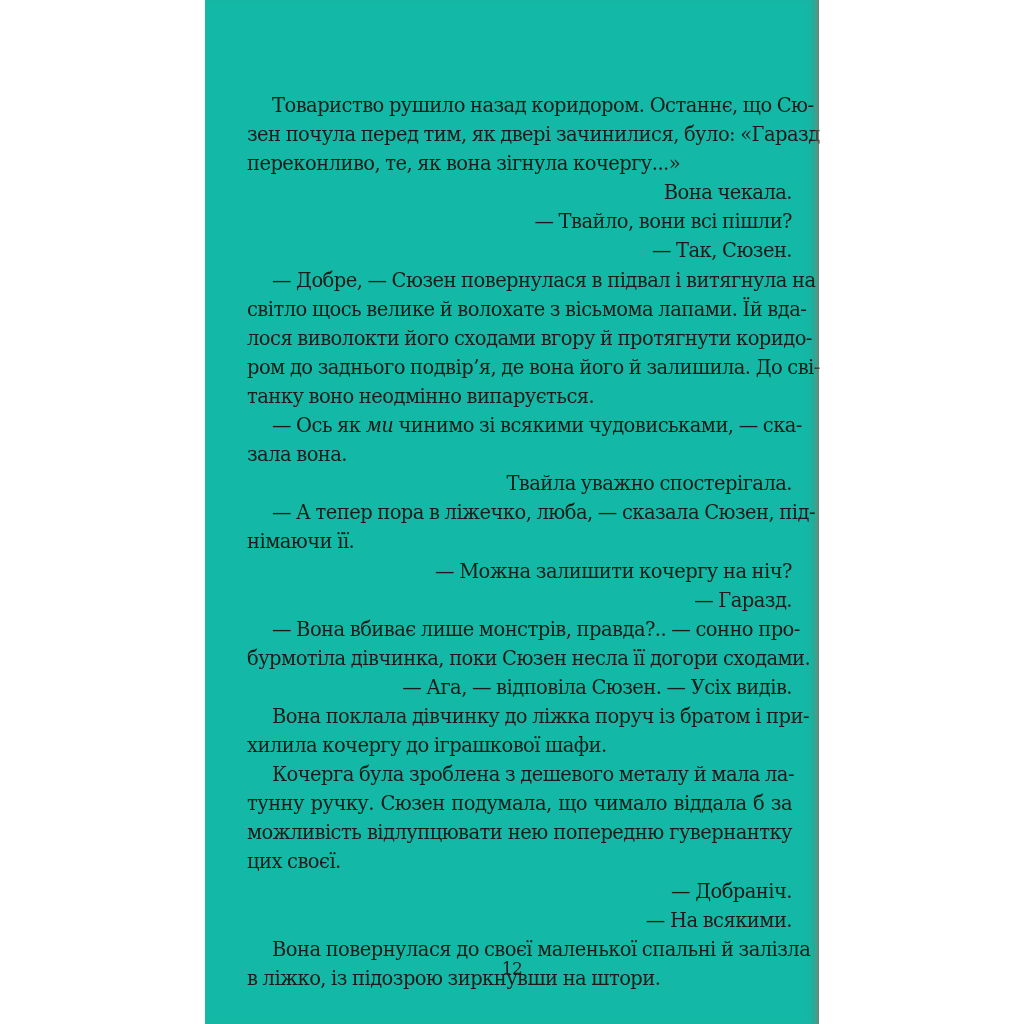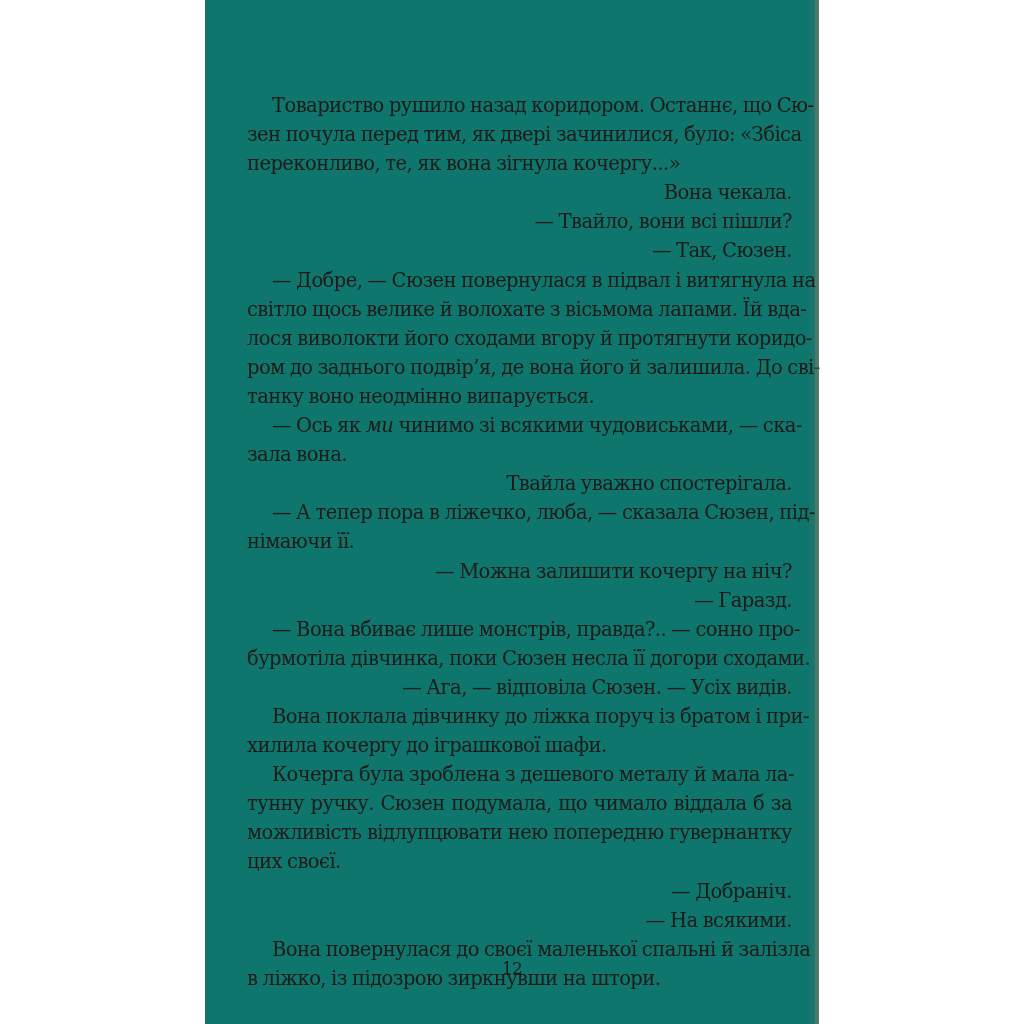--- a/index.html
+++ b/index.html
@@ -9,21 +9,21 @@
       height: 1024px;
       background: #ffffff;
       overflow: hidden;
     }
     .page {
       position: absolute;
       left: 205px;
       top: 0;
       width: 614px;
       height: 1024px;
-      background: #0f766e;
+      background: #14b8a6;
       box-shadow: inset -10px 0 8px -6px rgba(120,110,95,0.45);
     }
     .page::after {
       content: "";
       position: absolute;
       right: 0;
       top: 0;
       width: 4px;
       height: 100%;
       background: linear-gradient(to right, rgba(160,150,135,0.2), rgba(130,120,105,0.55));
@@ -65,21 +65,21 @@
       letter-spacing: -0.5px;
     }
     em { font-style: italic; }
   </style>
 </head>
 <body>
 
 <div class="page">
   <div class="text-block">
     <span class="line indent justify">Товариство рушило назад коридором. Останнє, що Сю-</span>
-    <span class="line justify">зен почула перед тим, як двері зачинилися, було: «Збіса</span>
+    <span class="line justify">зен почула перед тим, як двері зачинилися, було: «Гаразд</span>
     <span class="line">переконливо, те, як вона зігнула кочергу...»</span>
     <span class="line indent">Вона чекала.</span>
     <span class="line indent">— Твайло, вони всі пішли?</span>
     <span class="line indent">— Так, Сюзен.</span>
     <span class="line indent justify">— Добре, — Сюзен повернулася в підвал і витягнула на</span>
     <span class="line justify">світло щось велике й волохате з вісьмома лапами. Їй вда-</span>
     <span class="line justify">лося виволокти його сходами вгору й протягнути коридо-</span>
     <span class="line justify">ром до заднього подвір’я, де вона його й залишила. До сві-</span>
     <span class="line">танку воно неодмінно випарується.</span>
     <span class="line indent justify"><span>— Ось як </span><em>ми</em><span> чинимо зі всякими чудовиськами, — ска-</span></span>

